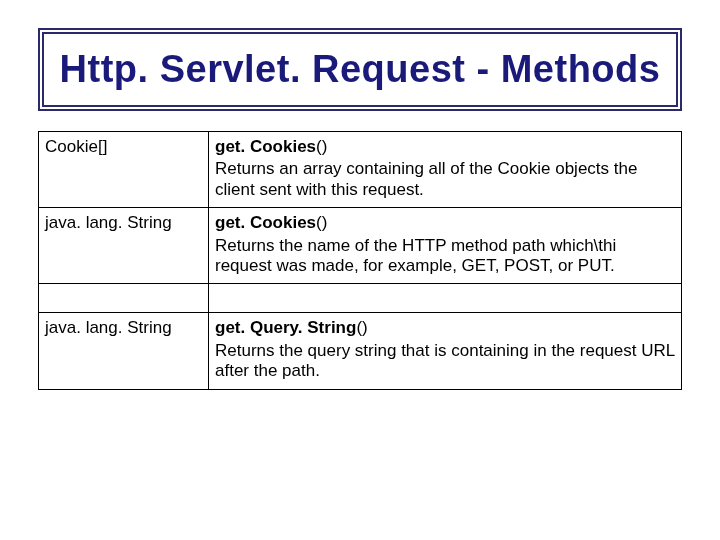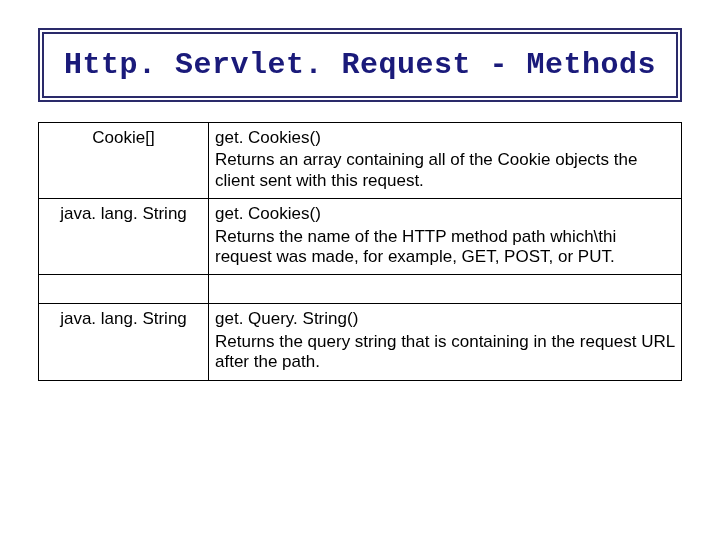--- a/index.html
+++ b/index.html
@@ -13,45 +13,44 @@
     color: #000;
   }
   .title-box {
     border: 6px double #2a2a6a;
     padding: 14px 10px;
     text-align: center;
     margin-bottom: 20px;
   }
   .title-box h1 {
     margin: 0;
-    font-size: 30px;
+    font-size: 38px;
     font-weight: bold;
     color: #1a1a7a;
     letter-spacing: 0.5px;
-    font-family: Liberation Mono, monospace;
   }
   table.methods {
     border-collapse: collapse;
     width: 100%;
     table-layout: fixed;
   }
   table.methods col.ret { width: 170px; }
   table.methods td {
     border: 1px solid #000;
     padding: 5px 6px 7px 6px;
     vertical-align: top;
     font-size: 17px;
     line-height: 1.2;
   }
   td.return-type {
-    text-align: center;
+    text-align: left;
     white-space: nowrap;
   }
   .method-sig { margin-bottom: 2px; }
-  .method-name { font-weight: normal; }
+  .method-name { font-weight: bold; }
   .spacer-row td {
     border-left: 1px solid #000;
     border-right: 1px solid #000;
     border-top: none;
     border-bottom: none;
     height: 16px;
     padding: 0;
   }
 </style>
 </head>

